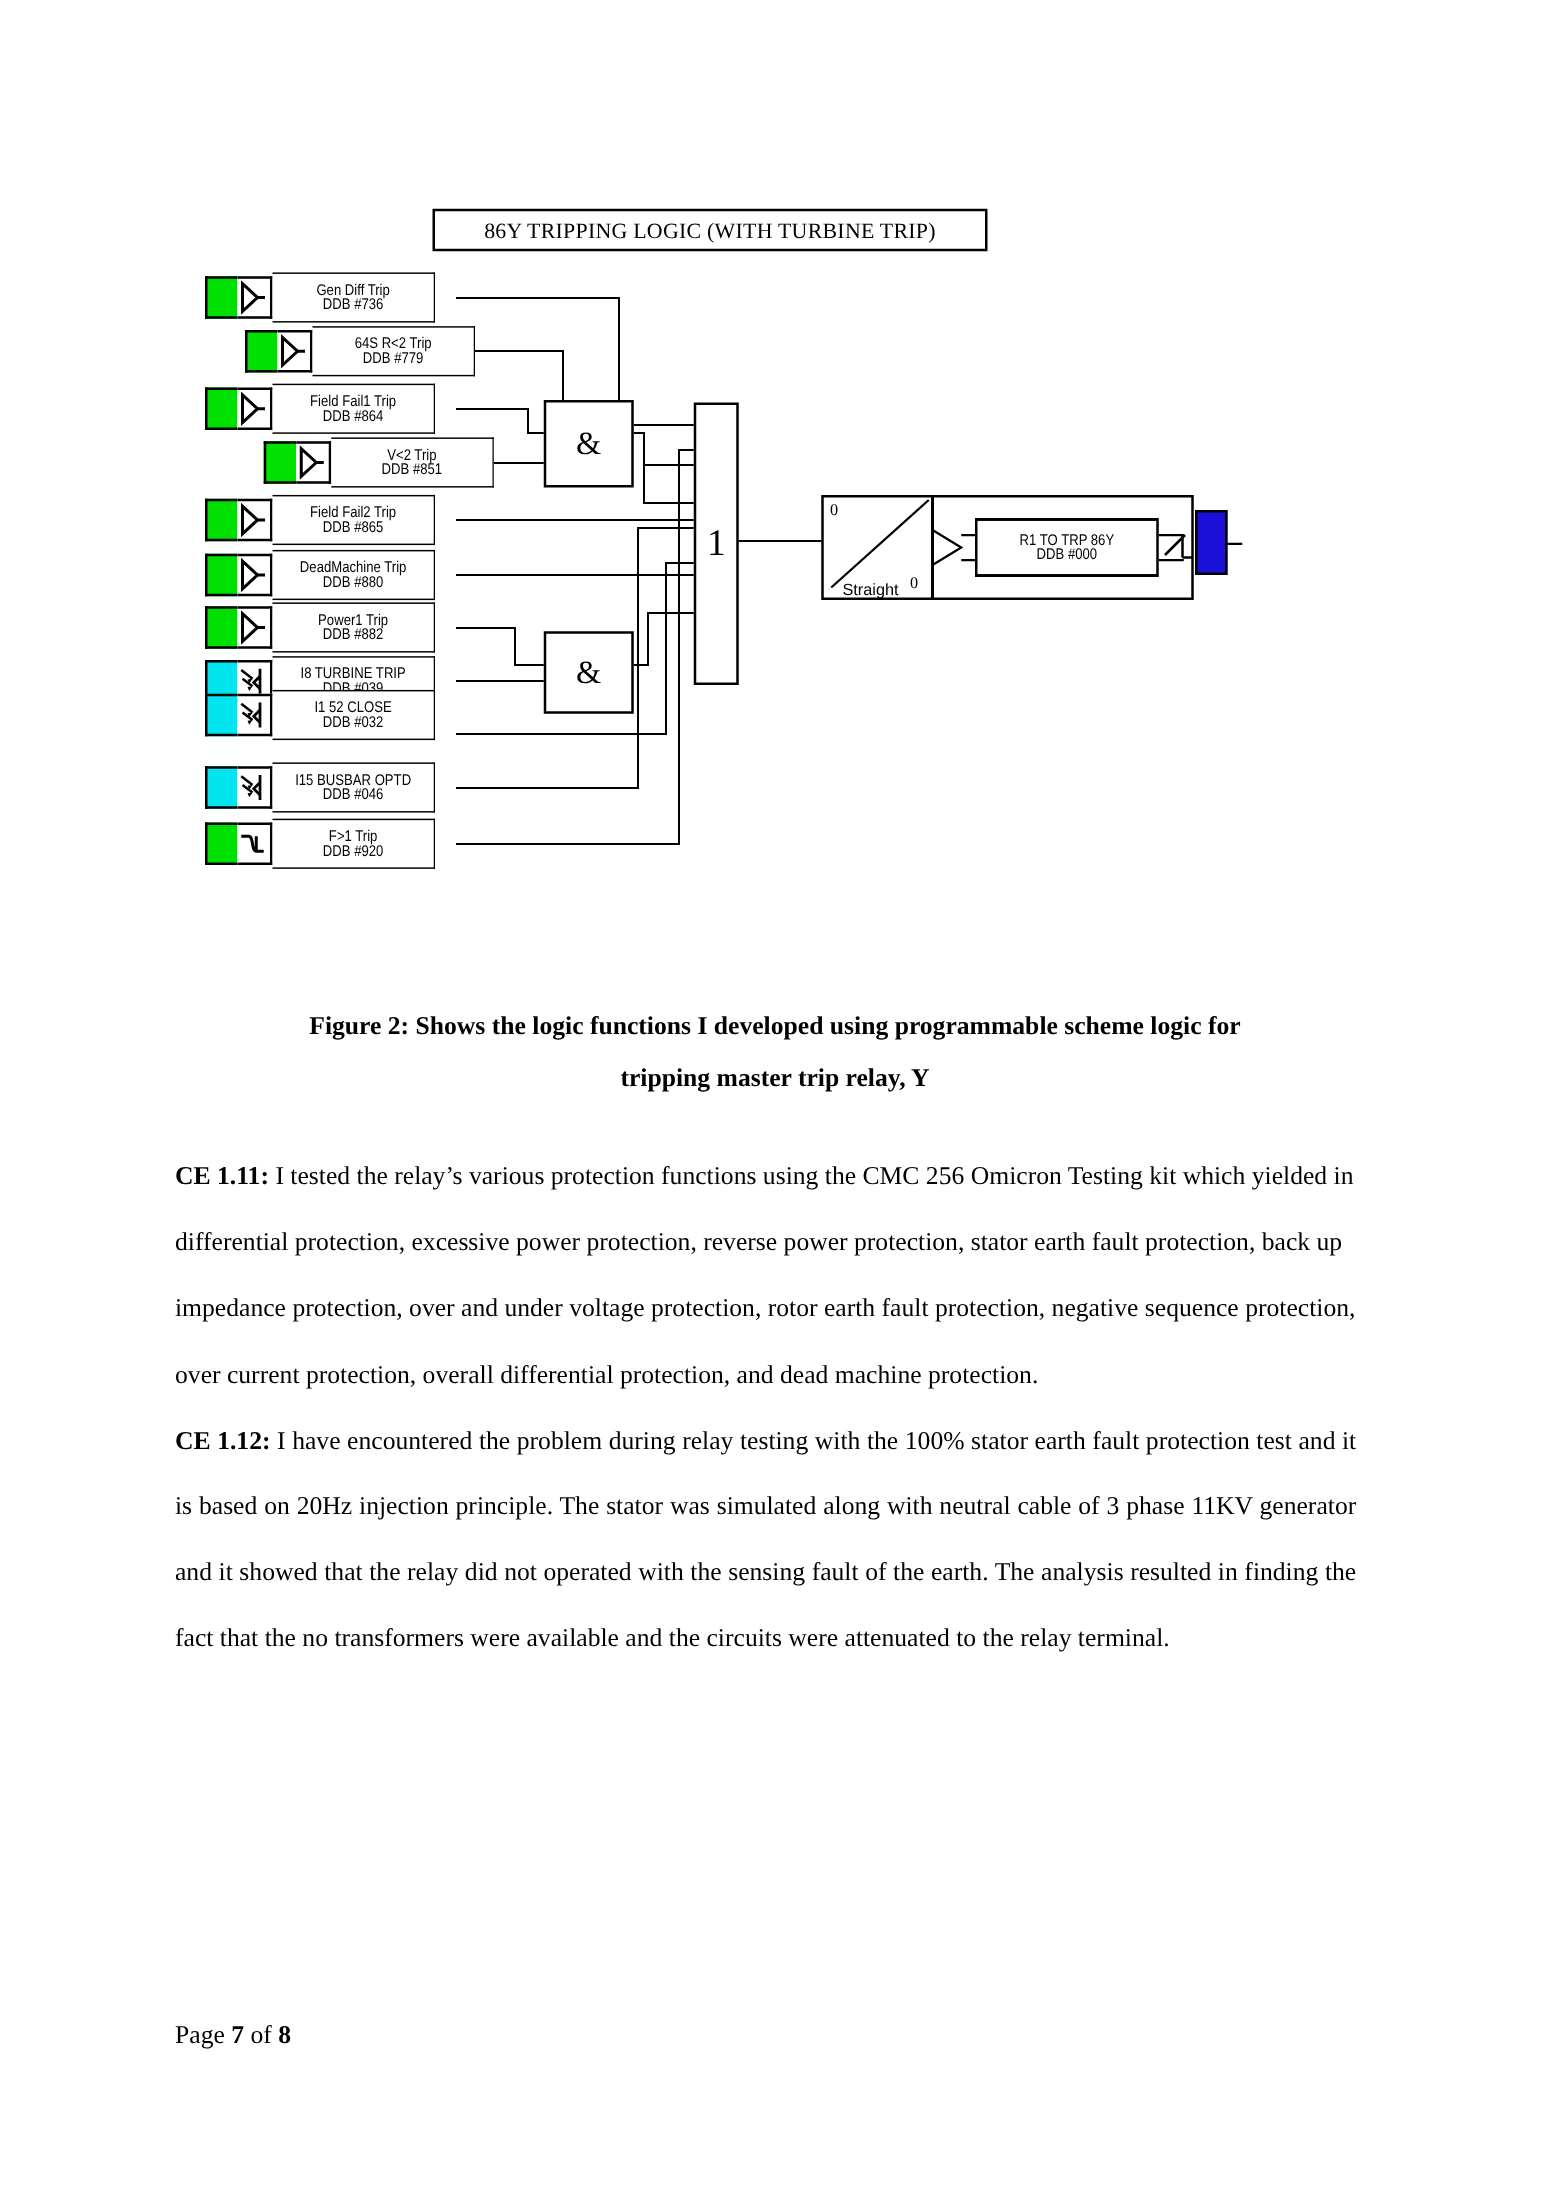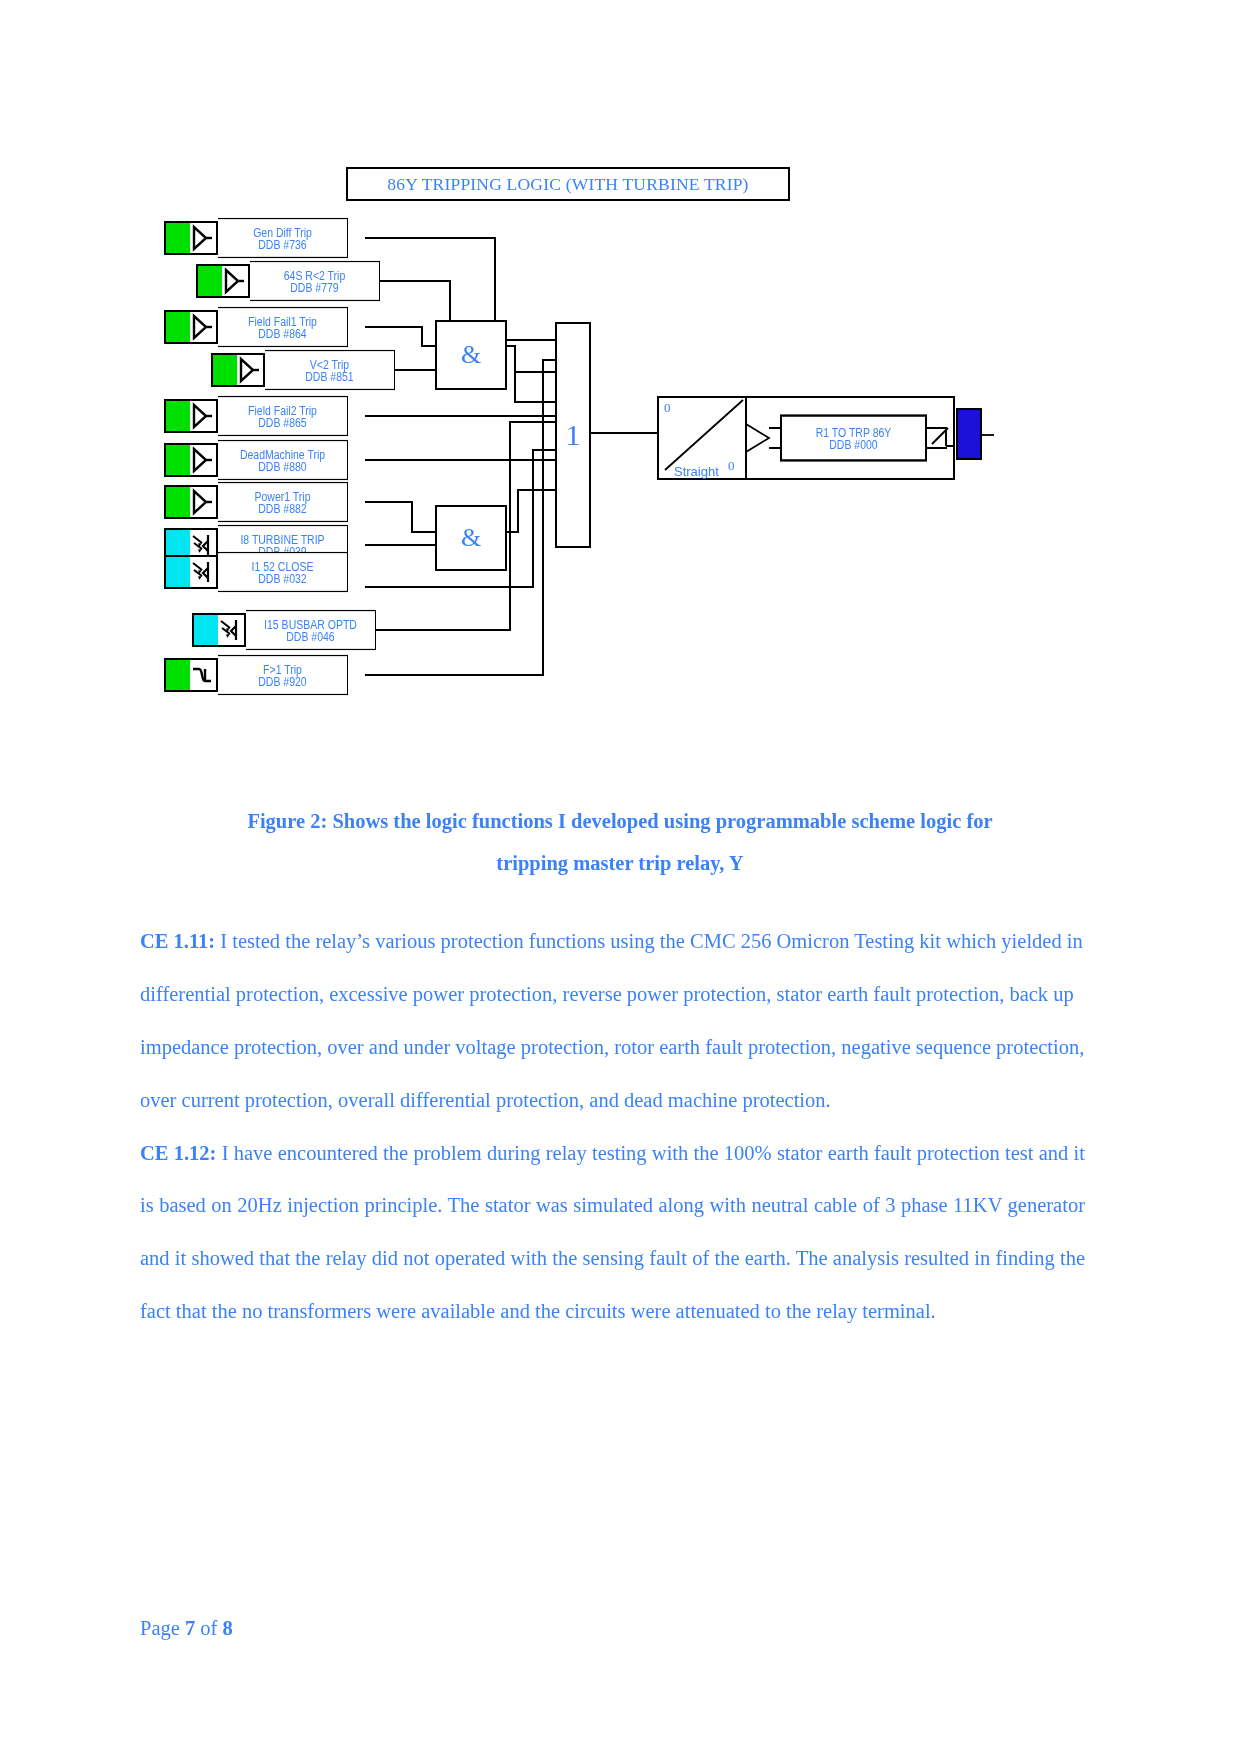--- a/index.html
+++ b/index.html
@@ -6,21 +6,21 @@
     margin: 0;
     padding: 0;
     background: #ffffff;
   }
   .page {
     position: relative;
     width: 1241px;
     height: 1754px;
     background: #ffffff;
     font-family: "Liberation Serif", "DejaVu Serif", serif;
-    color: #3b82f6;
+    color: #000000;
     overflow: hidden;
   }
 
   
   .figure {
     position: absolute;
     left: 150px;
     top: 150px;
     width: 830px;
     height: 560px;
@@ -347,21 +347,21 @@
           <path d="M18 5 V25" stroke="#000" stroke-width="2.2" fill="none"></path>
           <path d="M18 11 l-5 5 l5 5" stroke="#000" stroke-width="2.2" fill="none"></path>
         </svg>
       </div>
       <div class="lbl">
         <span>I1 52 CLOSE</span>
         <span class="l2">DDB #032</span>
       </div>
     </div>
 
-    <div class="sig" style="left:14px; top:463px;margin-left:28px;">
+    <div class="sig" style="left:14px; top:463px;">
       <div class="swatch" style="background:#00e5f0"></div>
       <div class="sym">
         <svg width="24" height="30" viewBox="0 0 24 30">
           <path d="M3 6 L12 13" stroke="#000" stroke-width="2" fill="none"></path>
           <path d="M12 13 l-4 0.6 l1.4 3.2 Z" fill="#000"></path>
           <path d="M4 13 L12 19" stroke="#000" stroke-width="2" fill="none"></path>
           <path d="M12 19 l-4 0.6 l1.4 3.2 Z" fill="#000"></path>
           <path d="M18 5 V25" stroke="#000" stroke-width="2.2" fill="none"></path>
           <path d="M18 11 l-5 5 l5 5" stroke="#000" stroke-width="2.2" fill="none"></path>
         </svg>

